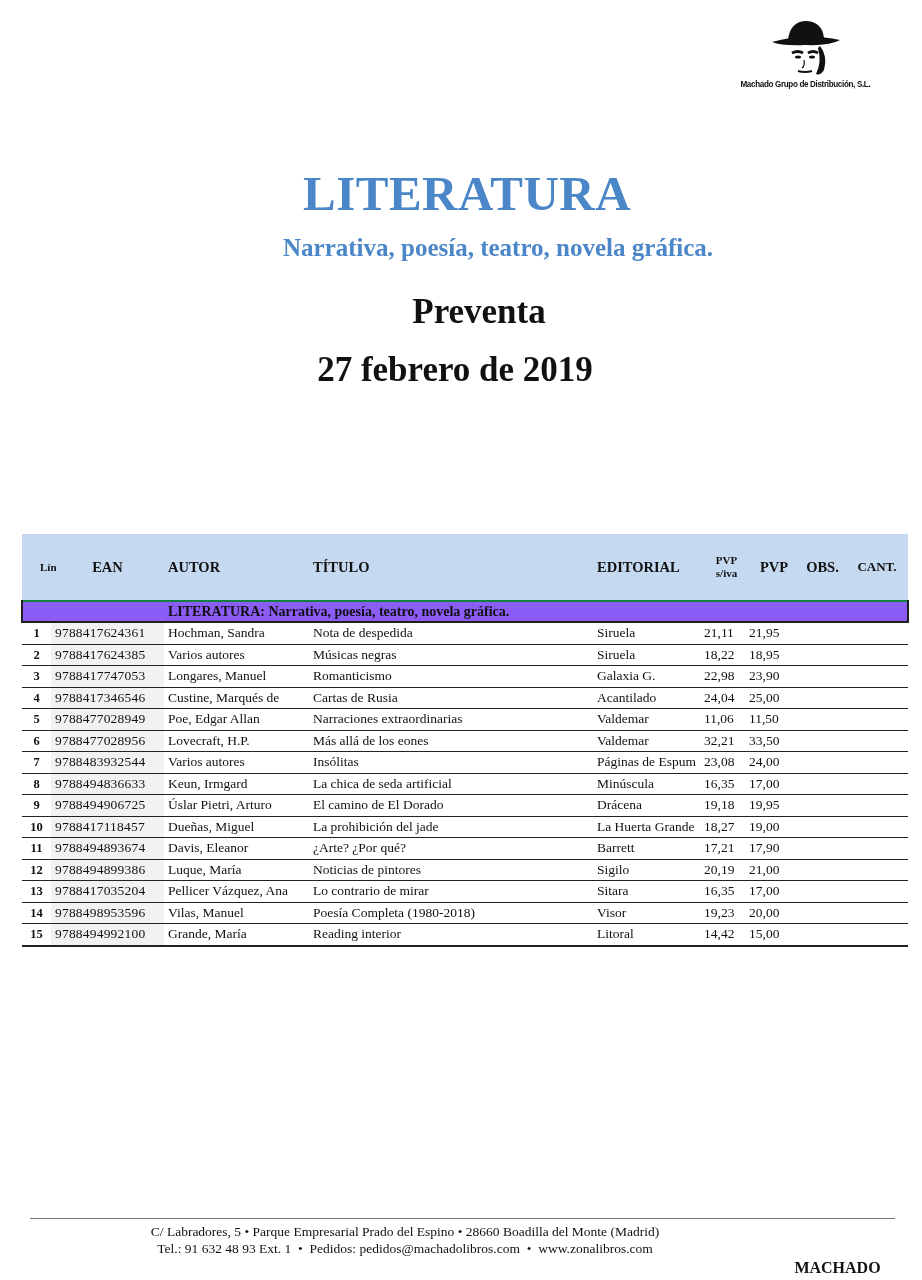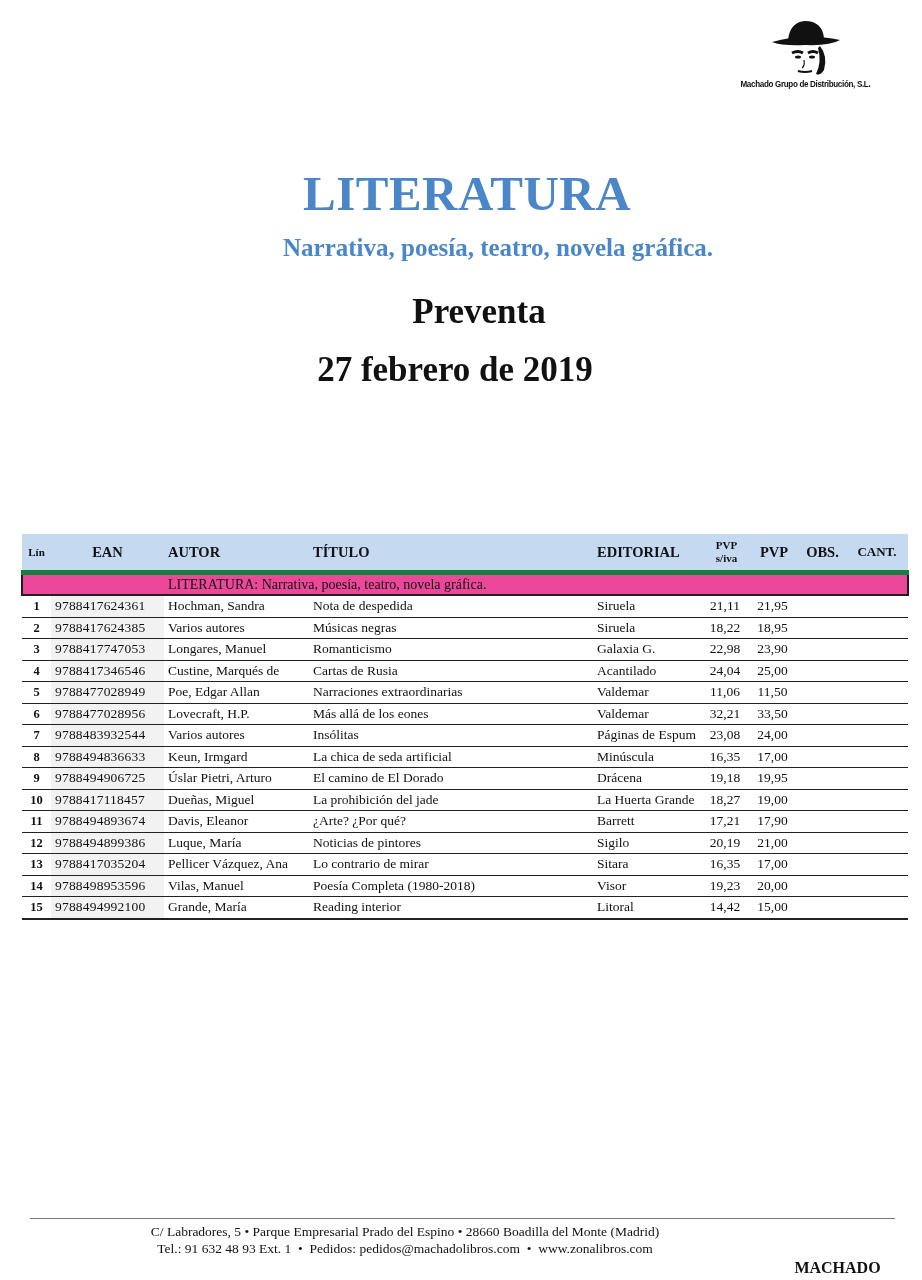--- a/index.html
+++ b/index.html
@@ -38,38 +38,38 @@
     }
     table.books {
       position: absolute; left: 21px; top: 534px; width: 886px;
       border-collapse: collapse; table-layout: fixed;
       font-family: "Liberation Serif", serif; font-size: 13.5px;
     }
     table.books th {
       background: #c5d9f1; font-weight: bold; height: 30px; padding: 0 4px;
       text-align: left; font-size: 14.5px; vertical-align: middle; color: #111;
     }
-    table.books th.lin { font-size: 11px; text-align: center; padding: 3px; }
+    table.books th.lin { font-size: 11px; padding: 18px; }
     table.books th.ean { text-align: center; }
     table.books th.pvp-siva { font-size: 11px; text-align: center; line-height: 13px; padding: 0; }
     table.books th.pvp, table.books th.obs, table.books th.cant { text-align: center; padding: 0; }
     table.books th.cant { font-size: 13px; }
     tr.section td {
-      background: #ec4899; font-weight: normal; font-size: 14px; height: 19px;
-      border-top: 5px solid #15803d; border-bottom: 2px solid #1f1f1f; padding: 0 4px;
+      background: #8b5cf6; font-weight: bold; font-size: 14px; height: 19px;
+      border-top: 2px solid #15803d; border-bottom: 2px solid #1f1f1f; padding: 0 4px;
     }
     tr.section td:first-child { border-left: 2px solid #1f1f1f; }
     tr.section td:last-child { border-right: 2px solid #1f1f1f; }
     tr.row td {
       height: 20.5px; padding: 0 4px; border-bottom: 1px solid #222; white-space: nowrap;
       overflow: hidden; vertical-align: middle; line-height: 20px;
     }
     tr.row td.lin { font-weight: bold; text-align: center; font-size: 12.5px; padding: 0; }
     tr.row td.ean { background: #f2f2f2; padding: 0 2px 0 4px; font-size: 13.5px; letter-spacing: 0.2px; }
-    tr.row td.num { text-align: center; padding: 0 3px 0 0; margin-top: 35px; }
+    tr.row td.num { text-align: left; padding: 0 3px 0 0; margin-top: 35px; }
     tr.row.last td { border-bottom: 2px solid #222; }
     .footer-rule {
       position: absolute; left: 30px; top: 1218px; width: 865px; height: 0;
       border-top: 1.5px solid #777;
     }
     .footer-address {
       position: absolute; left: 100px; width: 610px; top: 1223px; text-align: center;
       font-family: "Liberation Serif", serif; font-size: 13.5px; color: #111; line-height: 17px;
     }
     .footer-brand {

